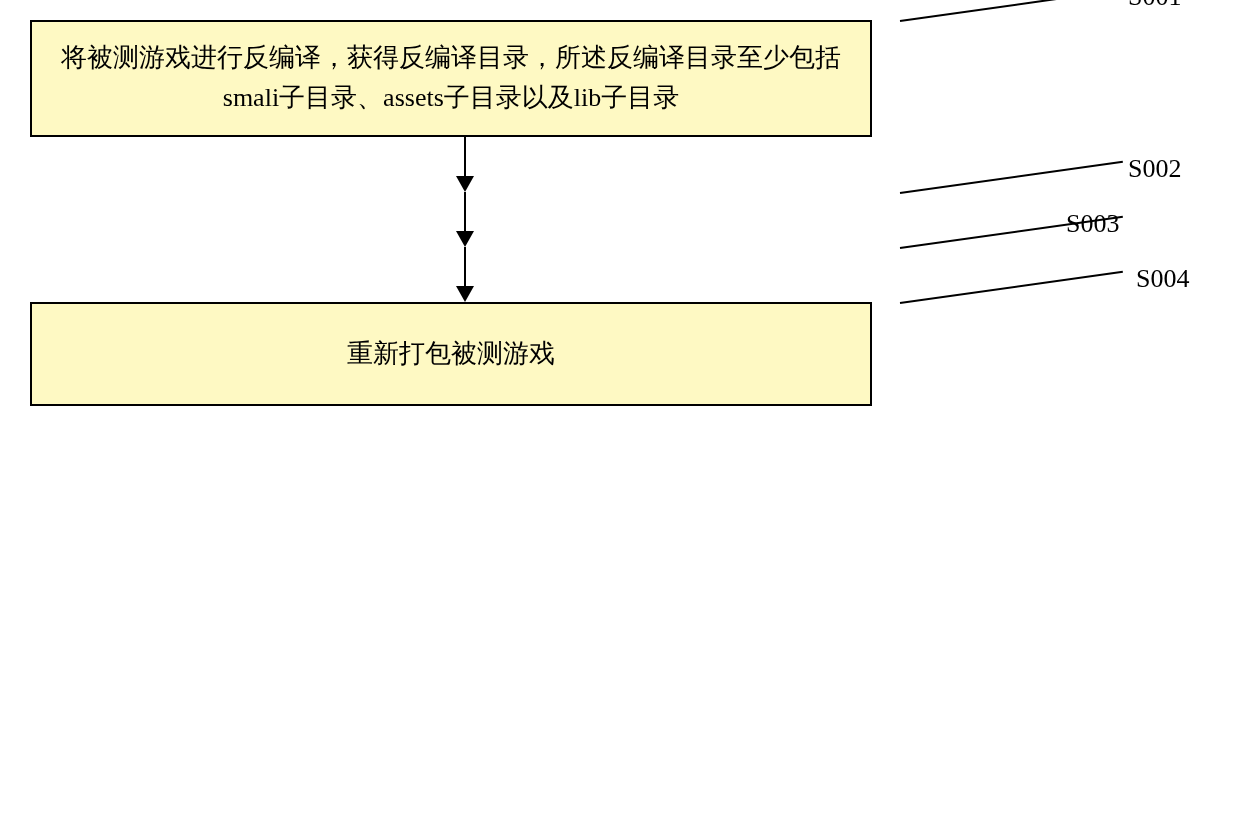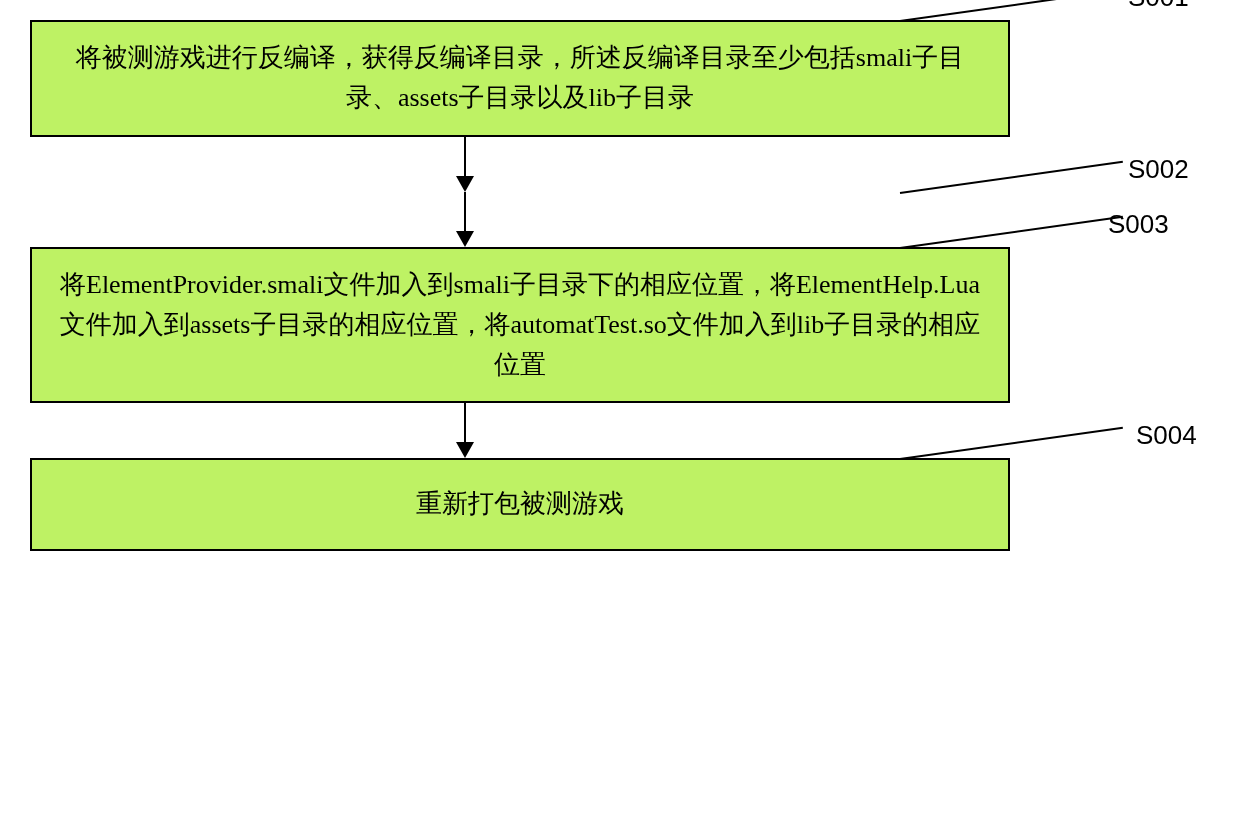--- a/index.html
+++ b/index.html
@@ -16,39 +16,39 @@
     top: 20px;
     width: 1180px;
   }
   .step-wrapper {
     display: flex;
     align-items: flex-start;
     position: relative;
   }
   .step-box {
     border: 2px solid #000;
-    background: #bef264;
-    width: 980px;
+    background: #fef9c3;
+    width: 842px;
     padding: 16px 24px;
     font-size: 26px;
     line-height: 1.55;
     text-align: center;
   }
   .step-box.tall {
-    padding: 24px 24px;
+    padding: 30px 24px;
   }
   .label-line {
     position: absolute;
     border-top: 2px solid #000;
     transform-origin: left center;
   }
   .label-text {
     position: absolute;
     font-size: 26px;
-    font-family: Liberation Sans, sans-serif;
+    font-family: Liberation Serif, serif;
   }
   .arrow-down {
     display: flex;
     flex-direction: column;
     align-items: center;
     width: 870px;
     height: 55px;
     position: relative;
   }
   .arrow-shaft {
@@ -87,25 +87,22 @@
     <div class="label-line" style="left:870px; top:0px; width:225px; transform: rotate(-8deg);"></div>
     <div class="label-text" style="left:1098px; top:-38px;">S002</div>
   </div>
 
   <div class="arrow-down">
     <div class="arrow-shaft"></div>
     <div class="arrow-head"></div>
   </div>
 
   <div class="step-wrapper">
-    <div class="step-box">
-      <span>将ElementProvider.smali文件加入到smali子目录下的相应位置，将ElementHelp.Lua文件加入到assets子目录的相应位置，将automatTest.so文件加入到lib子目录的相应位置</span>
-    </div>
     <div class="label-line" style="left:870px; top:0px; width:225px; transform: rotate(-8deg);"></div>
-    <div class="label-text" style="left:1078px; top:-38px;">S003</div>
+    <div class="label-text" style="left:1036px; top:-38px;">S003</div>
   </div>
 
   <div class="arrow-down">
     <div class="arrow-shaft"></div>
     <div class="arrow-head"></div>
   </div>
 
   <div class="step-wrapper">
     <div class="step-box tall">
       <span>重新打包被测游戏</span>

